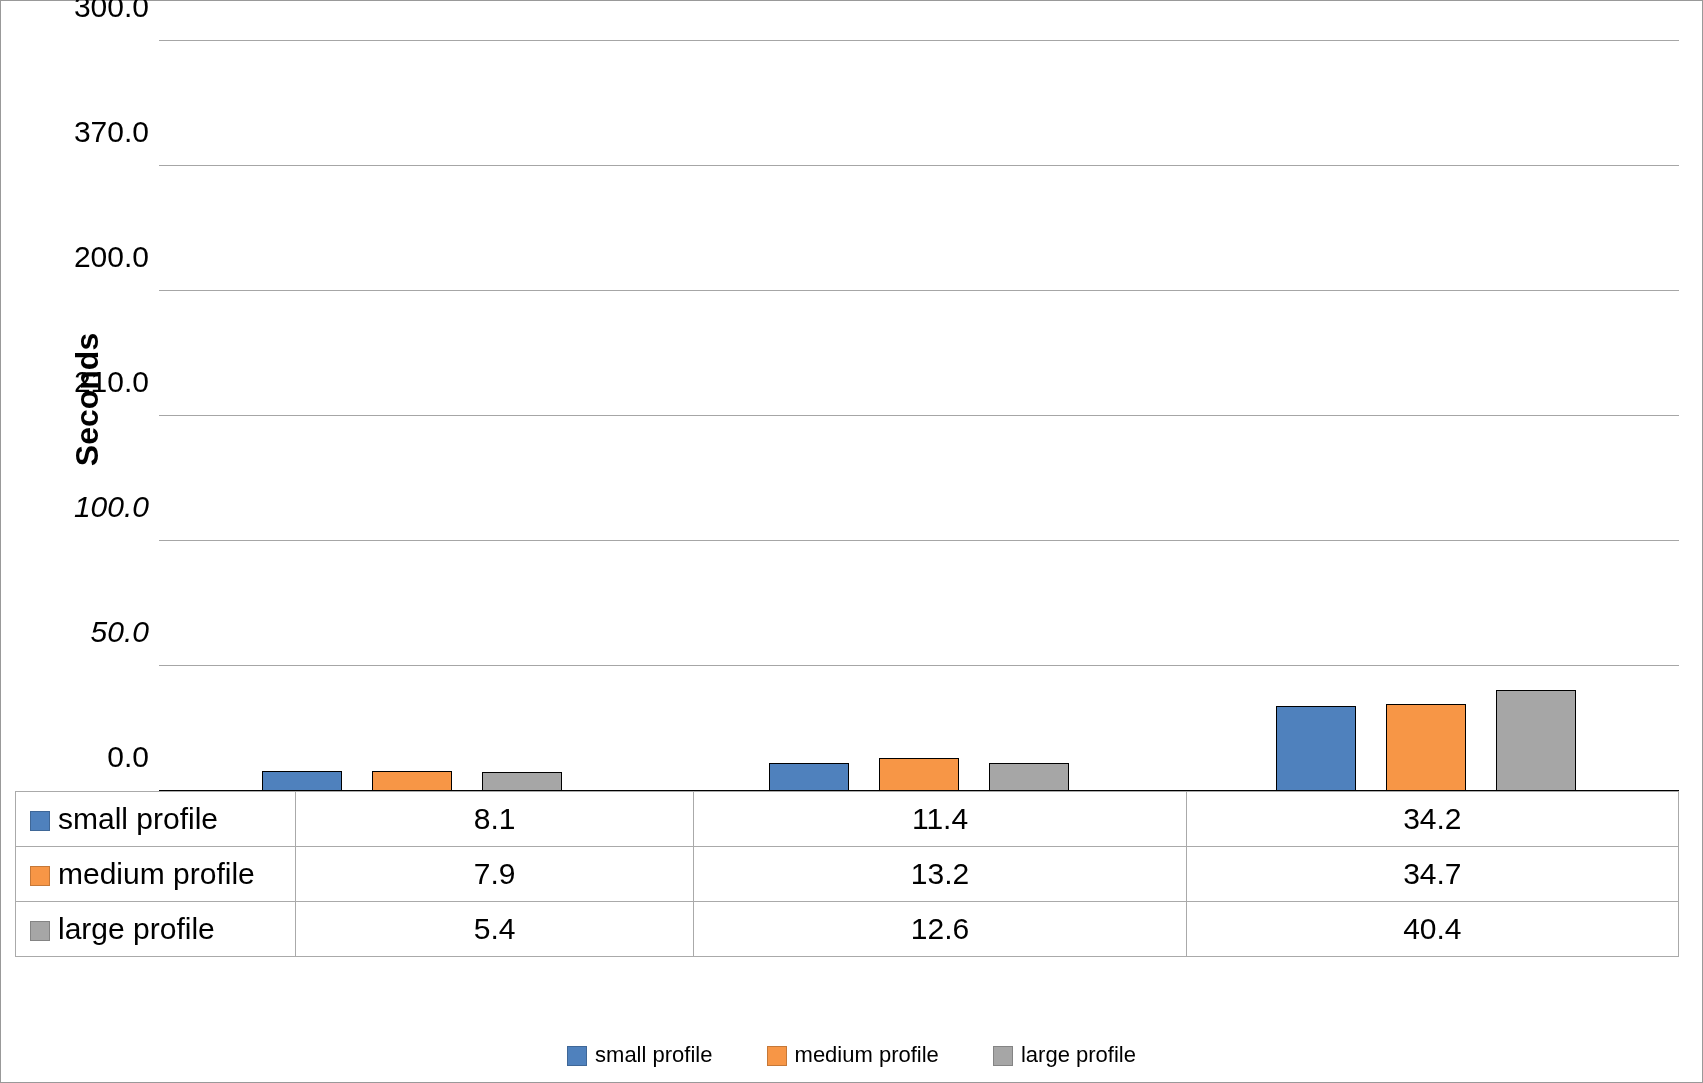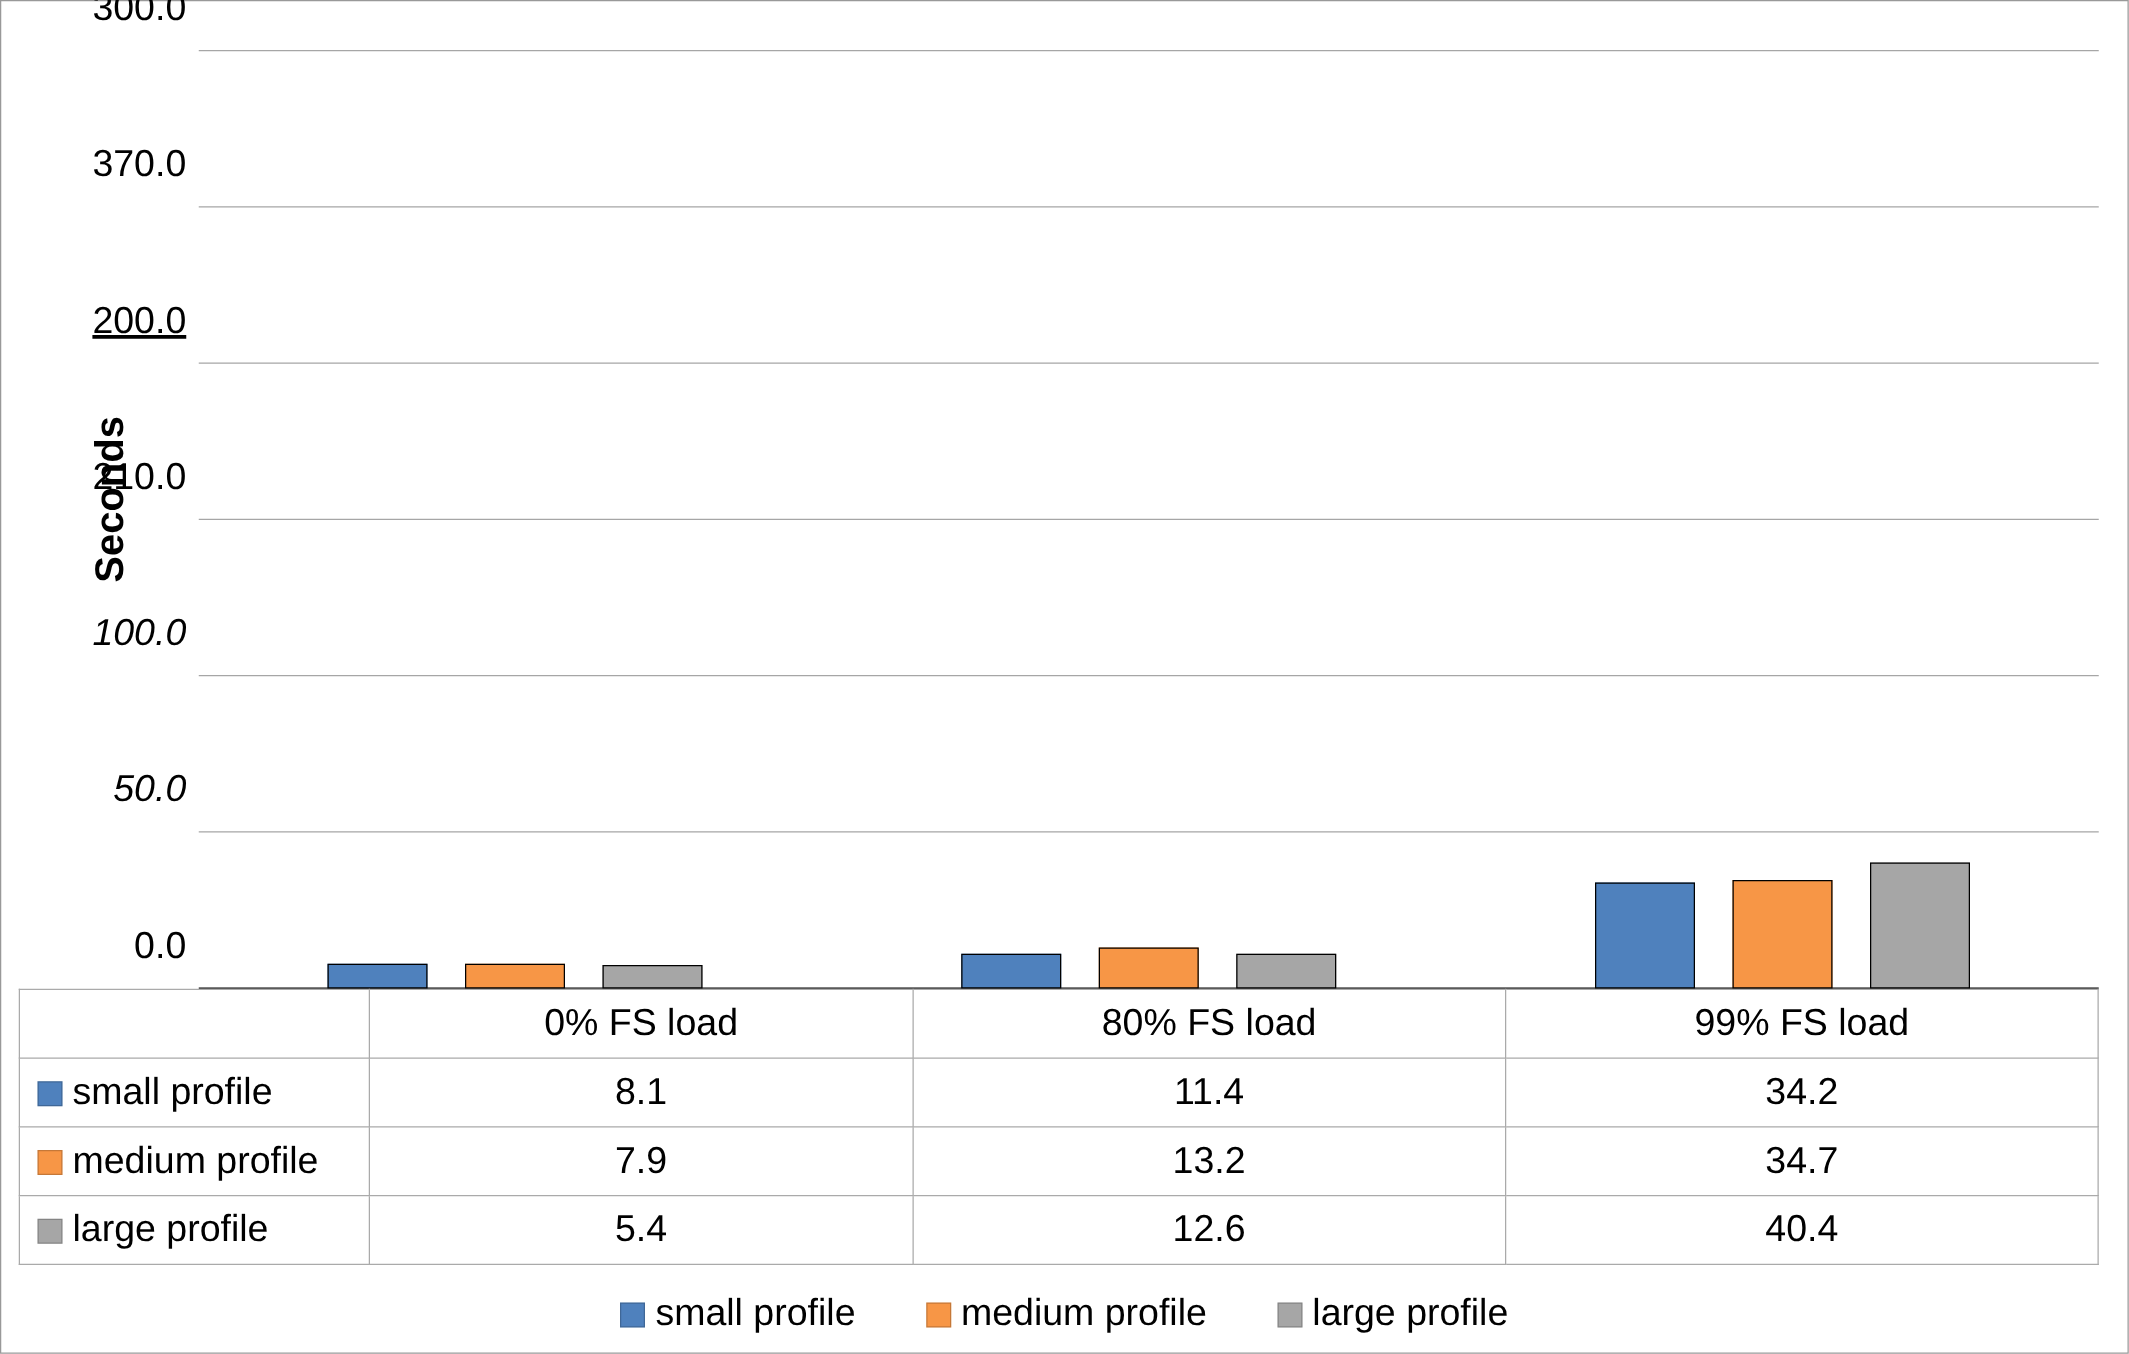--- a/index.html
+++ b/index.html
@@ -110,21 +110,21 @@
   .legend-swatch.small { background: #4f81bd; }
   .legend-swatch.medium { background: #f79646; }
   .legend-swatch.large { background: #a6a6a6; }
 
   .bottom-legend {
     position: absolute;
     left: 0;
     bottom: 14px;
     width: 100%;
     text-align: center;
-    font-size: 30px;
+    font-size: 22px;
     color: #000;
   }
   .bottom-legend .item {
     display: inline-block;
     margin: 0 24px;
   }
   .empty-corner {
     border: 1px solid #aaa;
   }
 </style>
@@ -157,35 +157,29 @@
       </div>
   <div class="gridline axis" style="bottom: 0px;"></div>
       <div class="y-tick" style="bottom: 0px;">0.0</div>
       <div class="gridline" style="bottom: 125px;"></div>
       <div class="y-tick" style="bottom: 125px; font-style: italic;">50.0</div>
       <div class="gridline" style="bottom: 250px;"></div>
       <div class="y-tick" style="bottom: 250px; font-style: italic;">100.0</div>
       <div class="gridline" style="bottom: 375px;"></div>
       <div class="y-tick" style="bottom: 375px;">210.0</div>
       <div class="gridline" style="bottom: 500px;"></div>
-      <div class="y-tick" style="bottom: 500px; text-decoration: underline;">200.0</div>
+      <div class="y-tick" style="bottom: 500px;">200.0</div>
       <div class="gridline" style="bottom: 625px;"></div>
       <div class="y-tick" style="bottom: 625px;">370.0</div>
       <div class="gridline" style="bottom: 750px;"></div>
       <div class="y-tick" style="bottom: 750px;">300.0</div>
     </div>
 
   <table class="data-table">
     <tbody>
-        <tr class="header-row">
-      <td class="rowhead empty-corner"></td>
-      <td>0% FS load</td>
-      <td>80% FS load</td>
-      <td>99% FS load</td>
-    </tr>
     <tr>
       <td class="rowhead">
         <span class="legend-swatch small"></span><span>small profile</span>
       </td>
       <td>8.1</td>
       <td>11.4</td>
       <td>34.2</td>
     </tr>
     <tr>
       <td class="rowhead">

